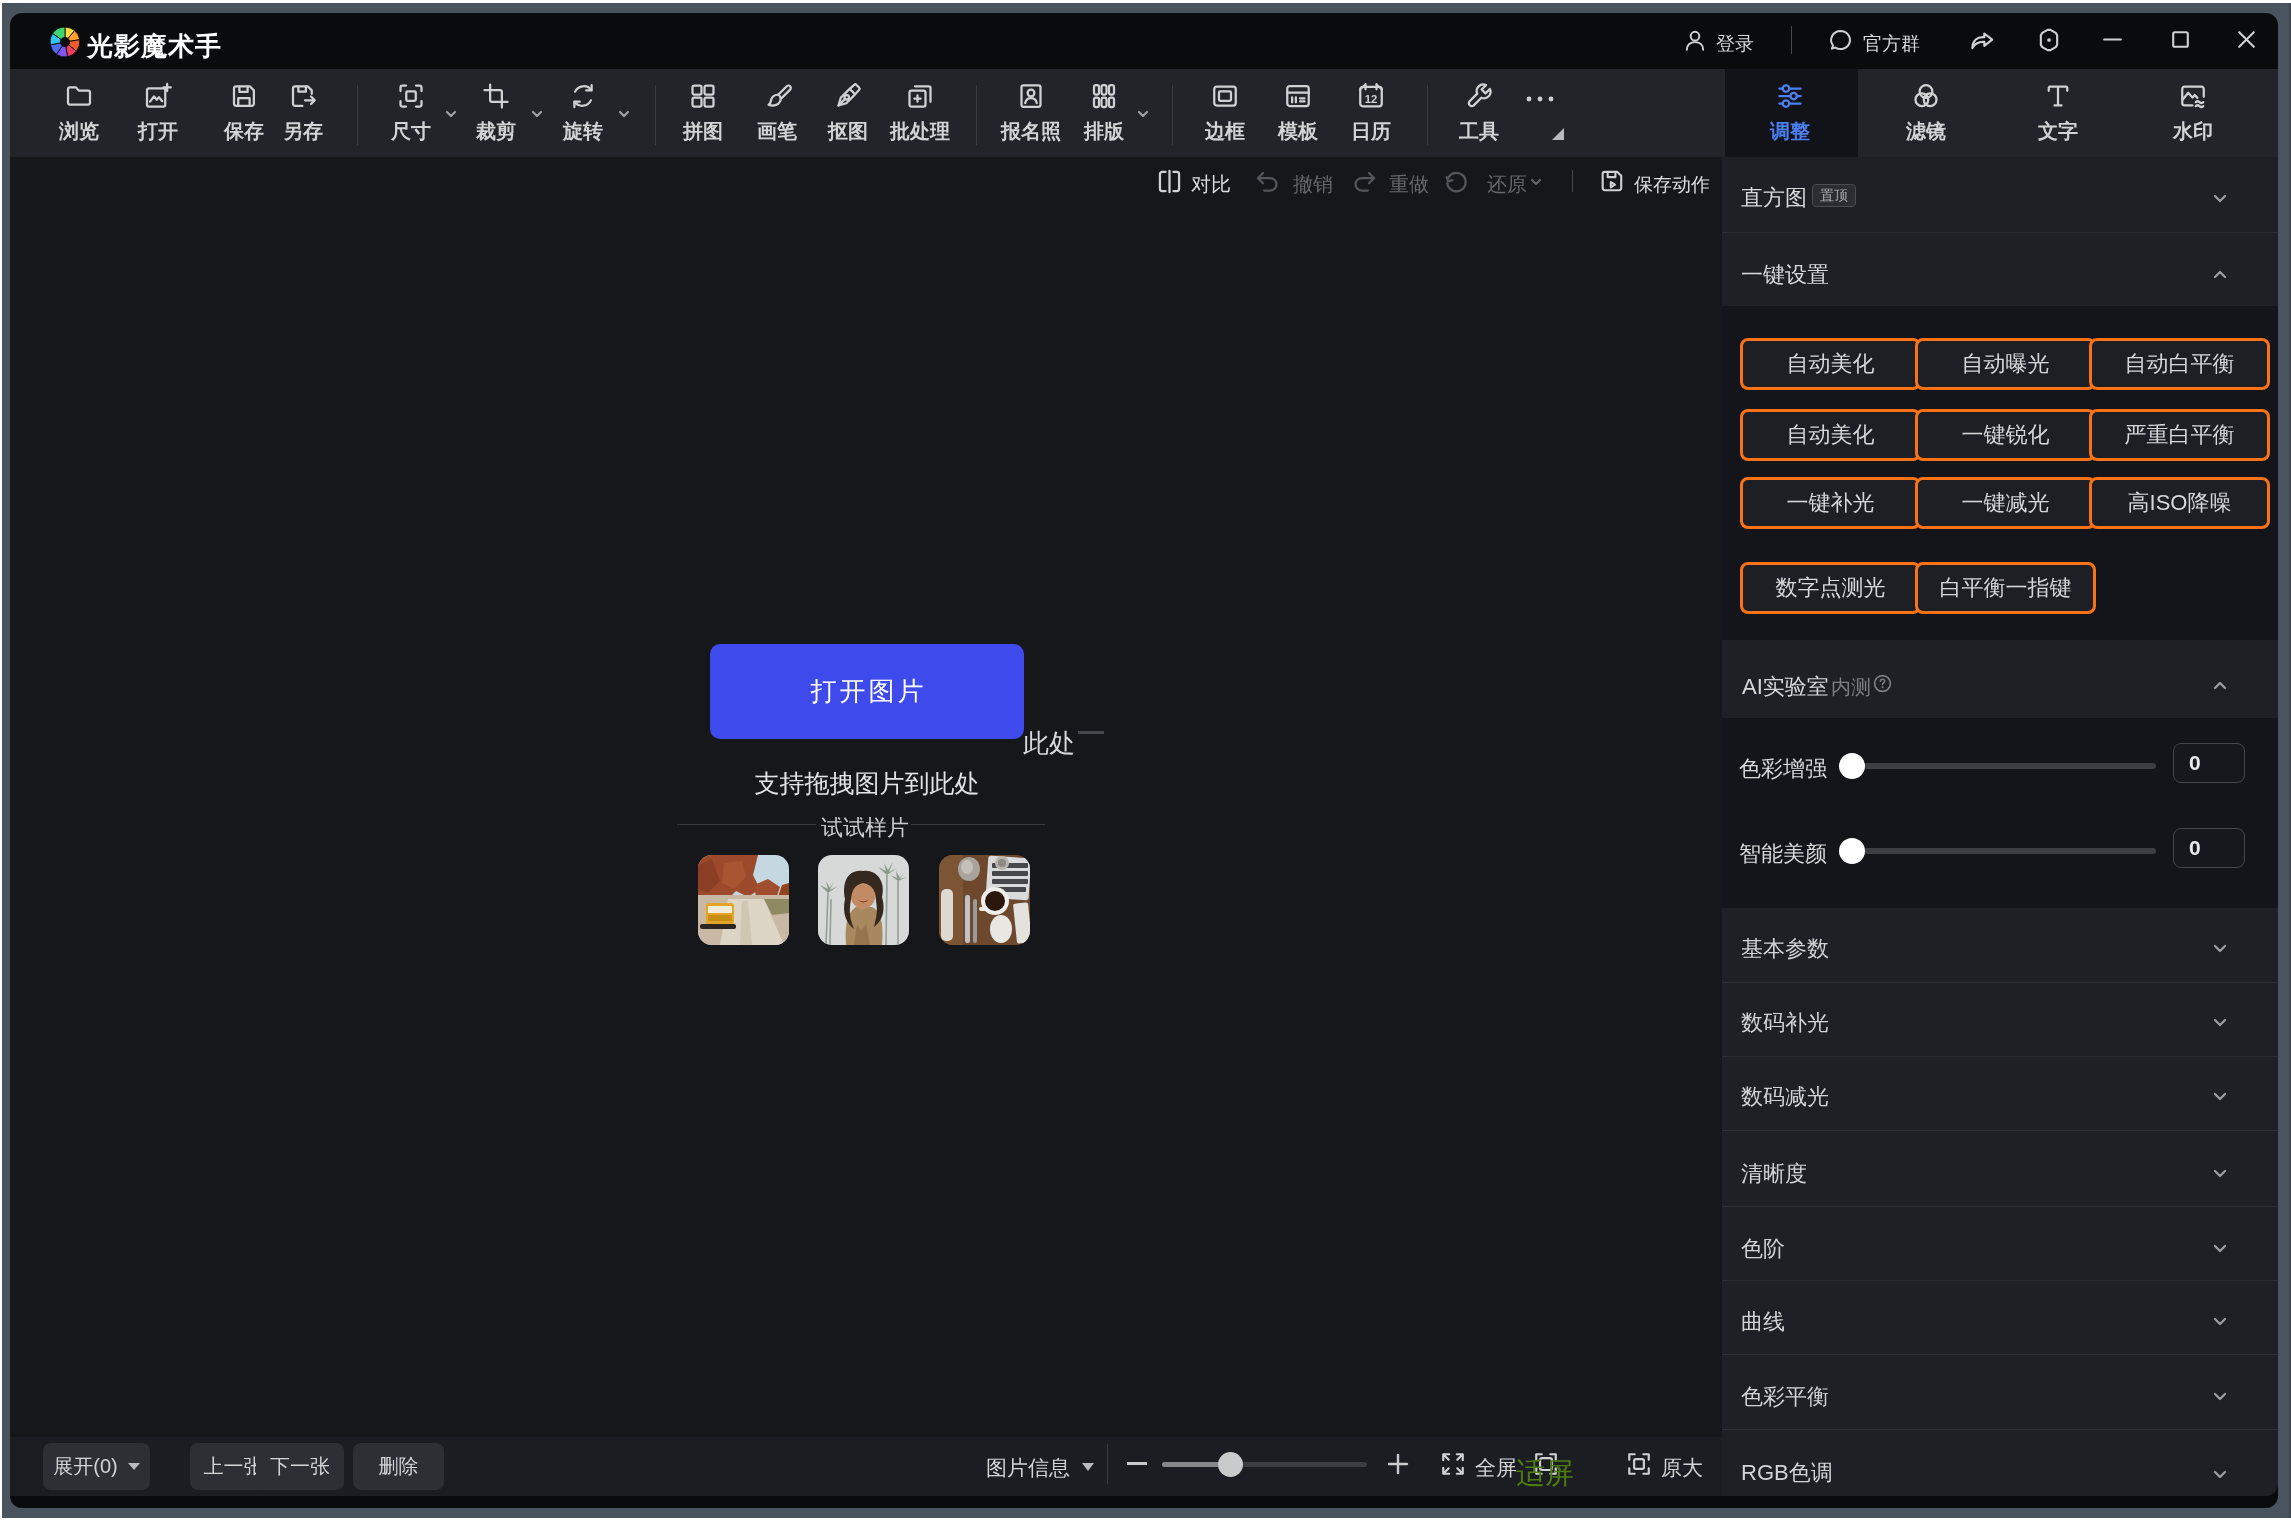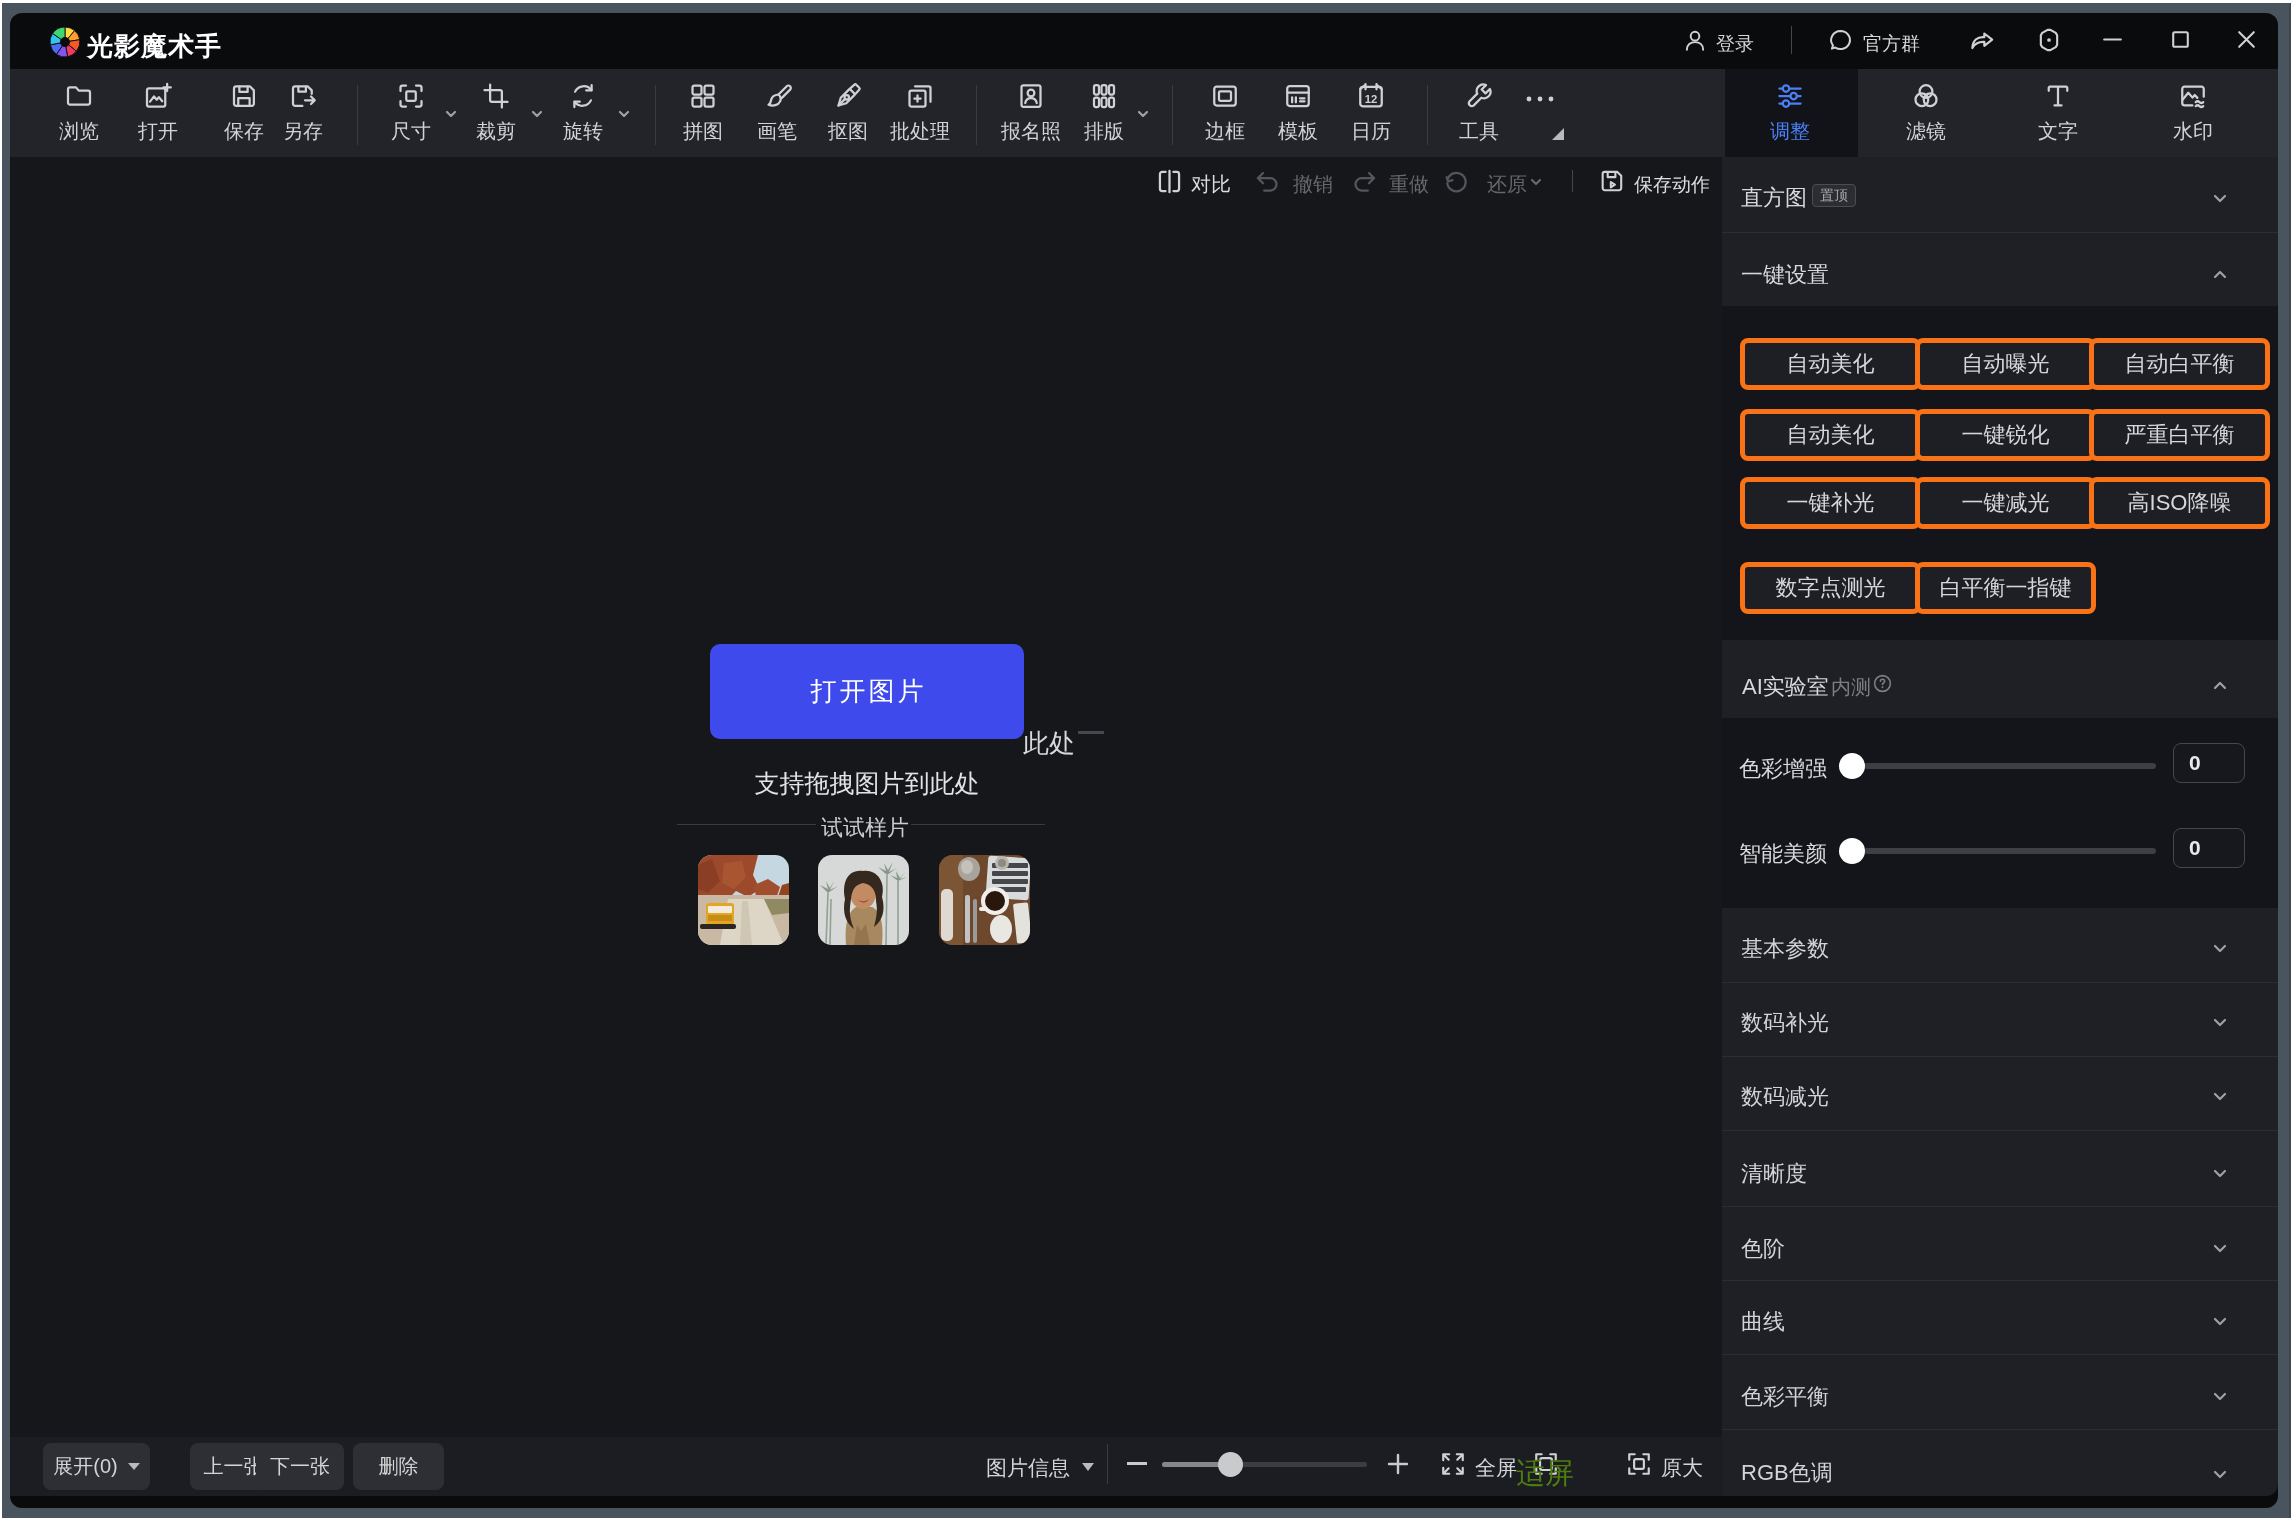--- a/index.html
+++ b/index.html
@@ -13,34 +13,34 @@
 #win{left:10px;top:13px;width:2268px;height:1495px;background:#0a0b0d;border-radius:12px;}
 #toolbar{left:10px;top:69px;width:2268px;height:88px;background:#232429;}
 #tabactive{left:1725px;top:69px;width:133px;height:88px;background:#121318;}
 #canvas{left:10px;top:157px;width:1712px;height:1280px;background:#16171b;}
 #bottombar{left:10px;top:1437px;width:1712px;height:59px;background:#1c1d22;}
 #panel{left:1722px;top:157px;width:556px;height:1339px;background:#1e2025;border-bottom-right-radius:12px;}
 .pblock{left:1722px;width:556px;background:#14151a;}
 .psep{left:1722px;width:556px;height:1px;background:#2b2d32;}
 
 .ttl{color:#ffffff;font-size:26px;font-weight:bold;letter-spacing:1px;}
-.tbtxt{color:#d2d3d5;font-size:20px;}
+.tbtxt{color:#d2d3d5;font-size:20px;font-weight:bold;}
 .dim{color:#66676b;}
 .ptitle{color:#d8d9db;font-size:22px;}
 .chev{stroke:#9da0a5;stroke-width:2.2;fill:none;stroke-linecap:round;stroke-linejoin:round;}
 
 .ti{position:absolute;top:69px;height:88px;width:110px;display:flex;flex-direction:column;align-items:center;justify-content:center;gap:7px;}
 .ti svg{flex:none;}
 .tsep{position:absolute;top:85px;width:1px;height:60px;background:#3a3b40;}
 
 .ik{stroke:#d0d1d3;stroke-width:1.8;fill:none;stroke-linecap:round;stroke-linejoin:round;}
 .ikd{stroke:#55565b;stroke-width:1.8;fill:none;stroke-linecap:round;stroke-linejoin:round;}
 .ikb{stroke:#4b80f5;stroke-width:1.8;fill:none;stroke-linecap:round;stroke-linejoin:round;}
 
-.okb{position:absolute;width:181px;height:52px;border:5px solid #f97316;border-radius:8px;background:#1e1f25;color:#d6d7d9;font-size:22px;display:flex;align-items:center;justify-content:center;}
+.okb{position:absolute;width:181px;height:52px;border:3px solid #f97316;border-radius:8px;background:#1e1f25;color:#d6d7d9;font-size:22px;display:flex;align-items:center;justify-content:center;}
 
 .bbtn{position:absolute;top:1443px;height:47px;border-radius:8px;background:#2e2f34;color:#d3d4d6;font-size:20px;display:flex;align-items:center;justify-content:center;}
 .prow{position:absolute;left:1741px;color:#d2d3d5;font-size:22px;}
 </style>
 </head>
 <body>
 <div id="app">
 <div class="abs" id="topstrip"></div>
 <div class="abs" id="botstrip"></div>
 <div class="abs" id="win"></div>

